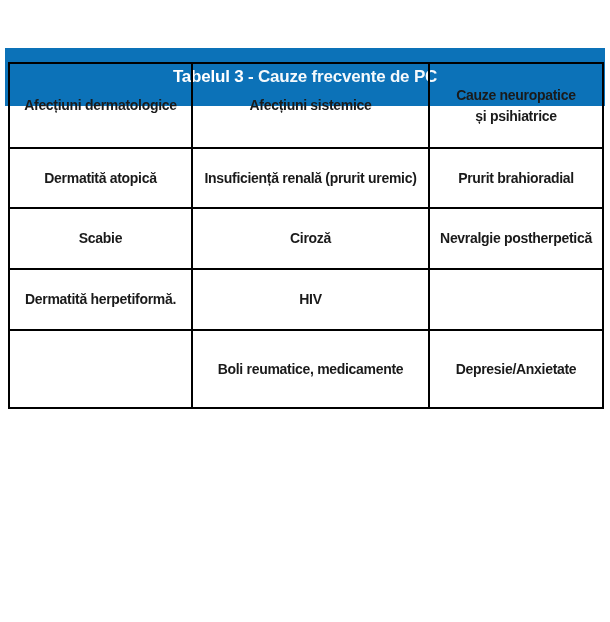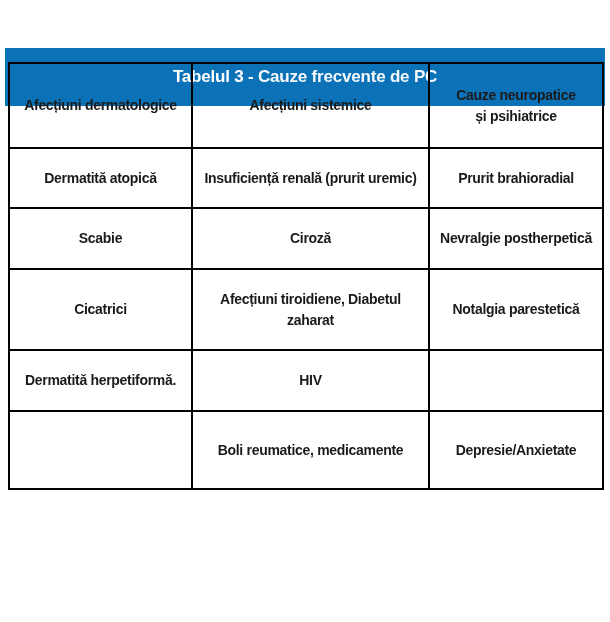--- a/index.html
+++ b/index.html
@@ -91,26 +91,20 @@
       <tr class="r2">
         <td>Dermatită atopică</td>
         <td>Insuficiență renală (prurit uremic)</td>
         <td>Prurit brahioradial</td>
       </tr>
       <tr class="r3">
         <td>Scabie</td>
         <td>Ciroză</td>
         <td>Nevralgie postherpetică</td>
       </tr>
-      <tr class="r4">
-        <td>Cicatrici</td>
-        <td>Afecțiuni tiroidiene, Diabetul
-zaharat</td>
-        <td>Notalgia parestetică</td>
-      </tr>
       <tr class="r7">
         <td>Dermatită herpetiformă.</td>
         <td>HIV</td>
         <td></td>
       </tr>
       <tr class="r8">
         <td></td>
         <td>Boli reumatice, medicamente</td>
         <td>Depresie/Anxietate</td>
       </tr>

